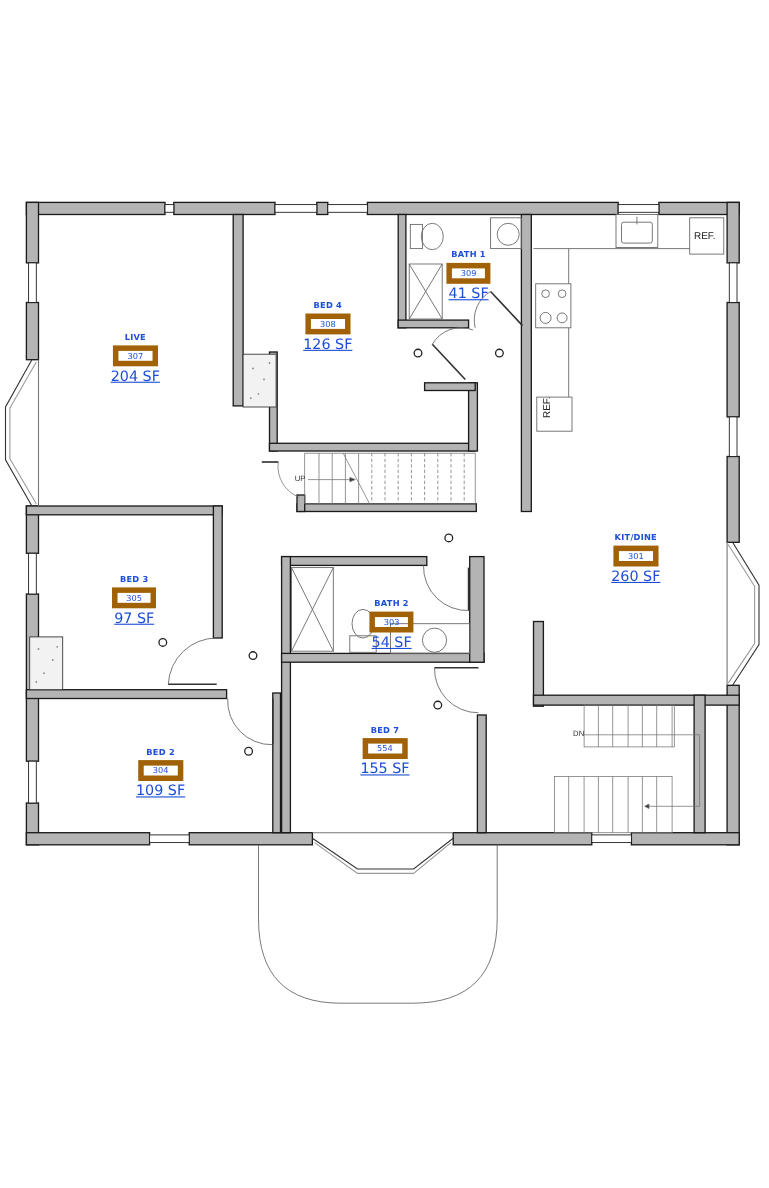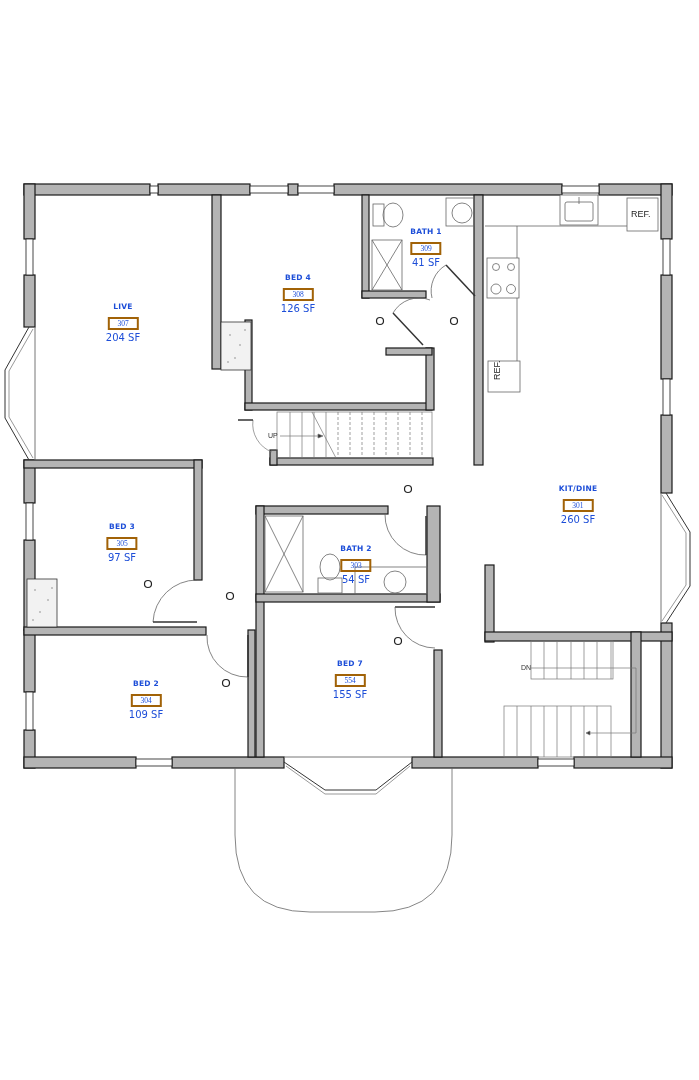--- a/index.html
+++ b/index.html
@@ -1,21 +1,21 @@
 <!DOCTYPE html>
 <html><head>
   <meta charset="utf-8">
   <style>
     html, body { margin: 0; padding: 0; background: #ffffff; }
     body { width: 699px; height: 1080px; position: relative; overflow: hidden; font-family: "Liberation Sans", sans-serif; }
     #plan { position: absolute; left: 0; top: 0; width: 699px; height: 1080px; }
     .room-label { position: absolute; transform: translateX(-50%); text-align: center; font-family: "DejaVu Sans", sans-serif; color: #1d4ed8; }
     .room-label .name { font-size: 7.5px; font-weight: bold; letter-spacing: 0.2px; }
-    .room-label .num { display: inline-block; margin-top: 3px; border: 2px solid #a16207; font-size: 7.5px; padding: 0 8px; line-height: 9px; font-family: Liberation Serif, serif; }
-    .room-label .area { font-size: 10px; margin-top: 2px; }
+    .room-label .num { display: inline-block; margin-top: 3px; border: 5px solid #a16207; font-size: 7.5px; padding: 0 8px; line-height: 9px; }
+    .room-label .area { font-size: 13px; margin-top: 2px; text-decoration: underline; }
     .annot { position: absolute; font-family: "Liberation Sans", sans-serif; font-size: 7px; color: #333; }
     .ref { position: absolute; font-family: "Liberation Sans", sans-serif; font-size: 9px; color: #222; }
   </style>
 </head>
 <body>
 
 <svg id="plan" viewBox="0 0 699 1080" xmlns="http://www.w3.org/2000/svg">
   <g fill="#b4b4b4" stroke="#1a1a1a" stroke-width="1.2">
 
     <rect x="24" y="184" width="126" height="11"></rect>

